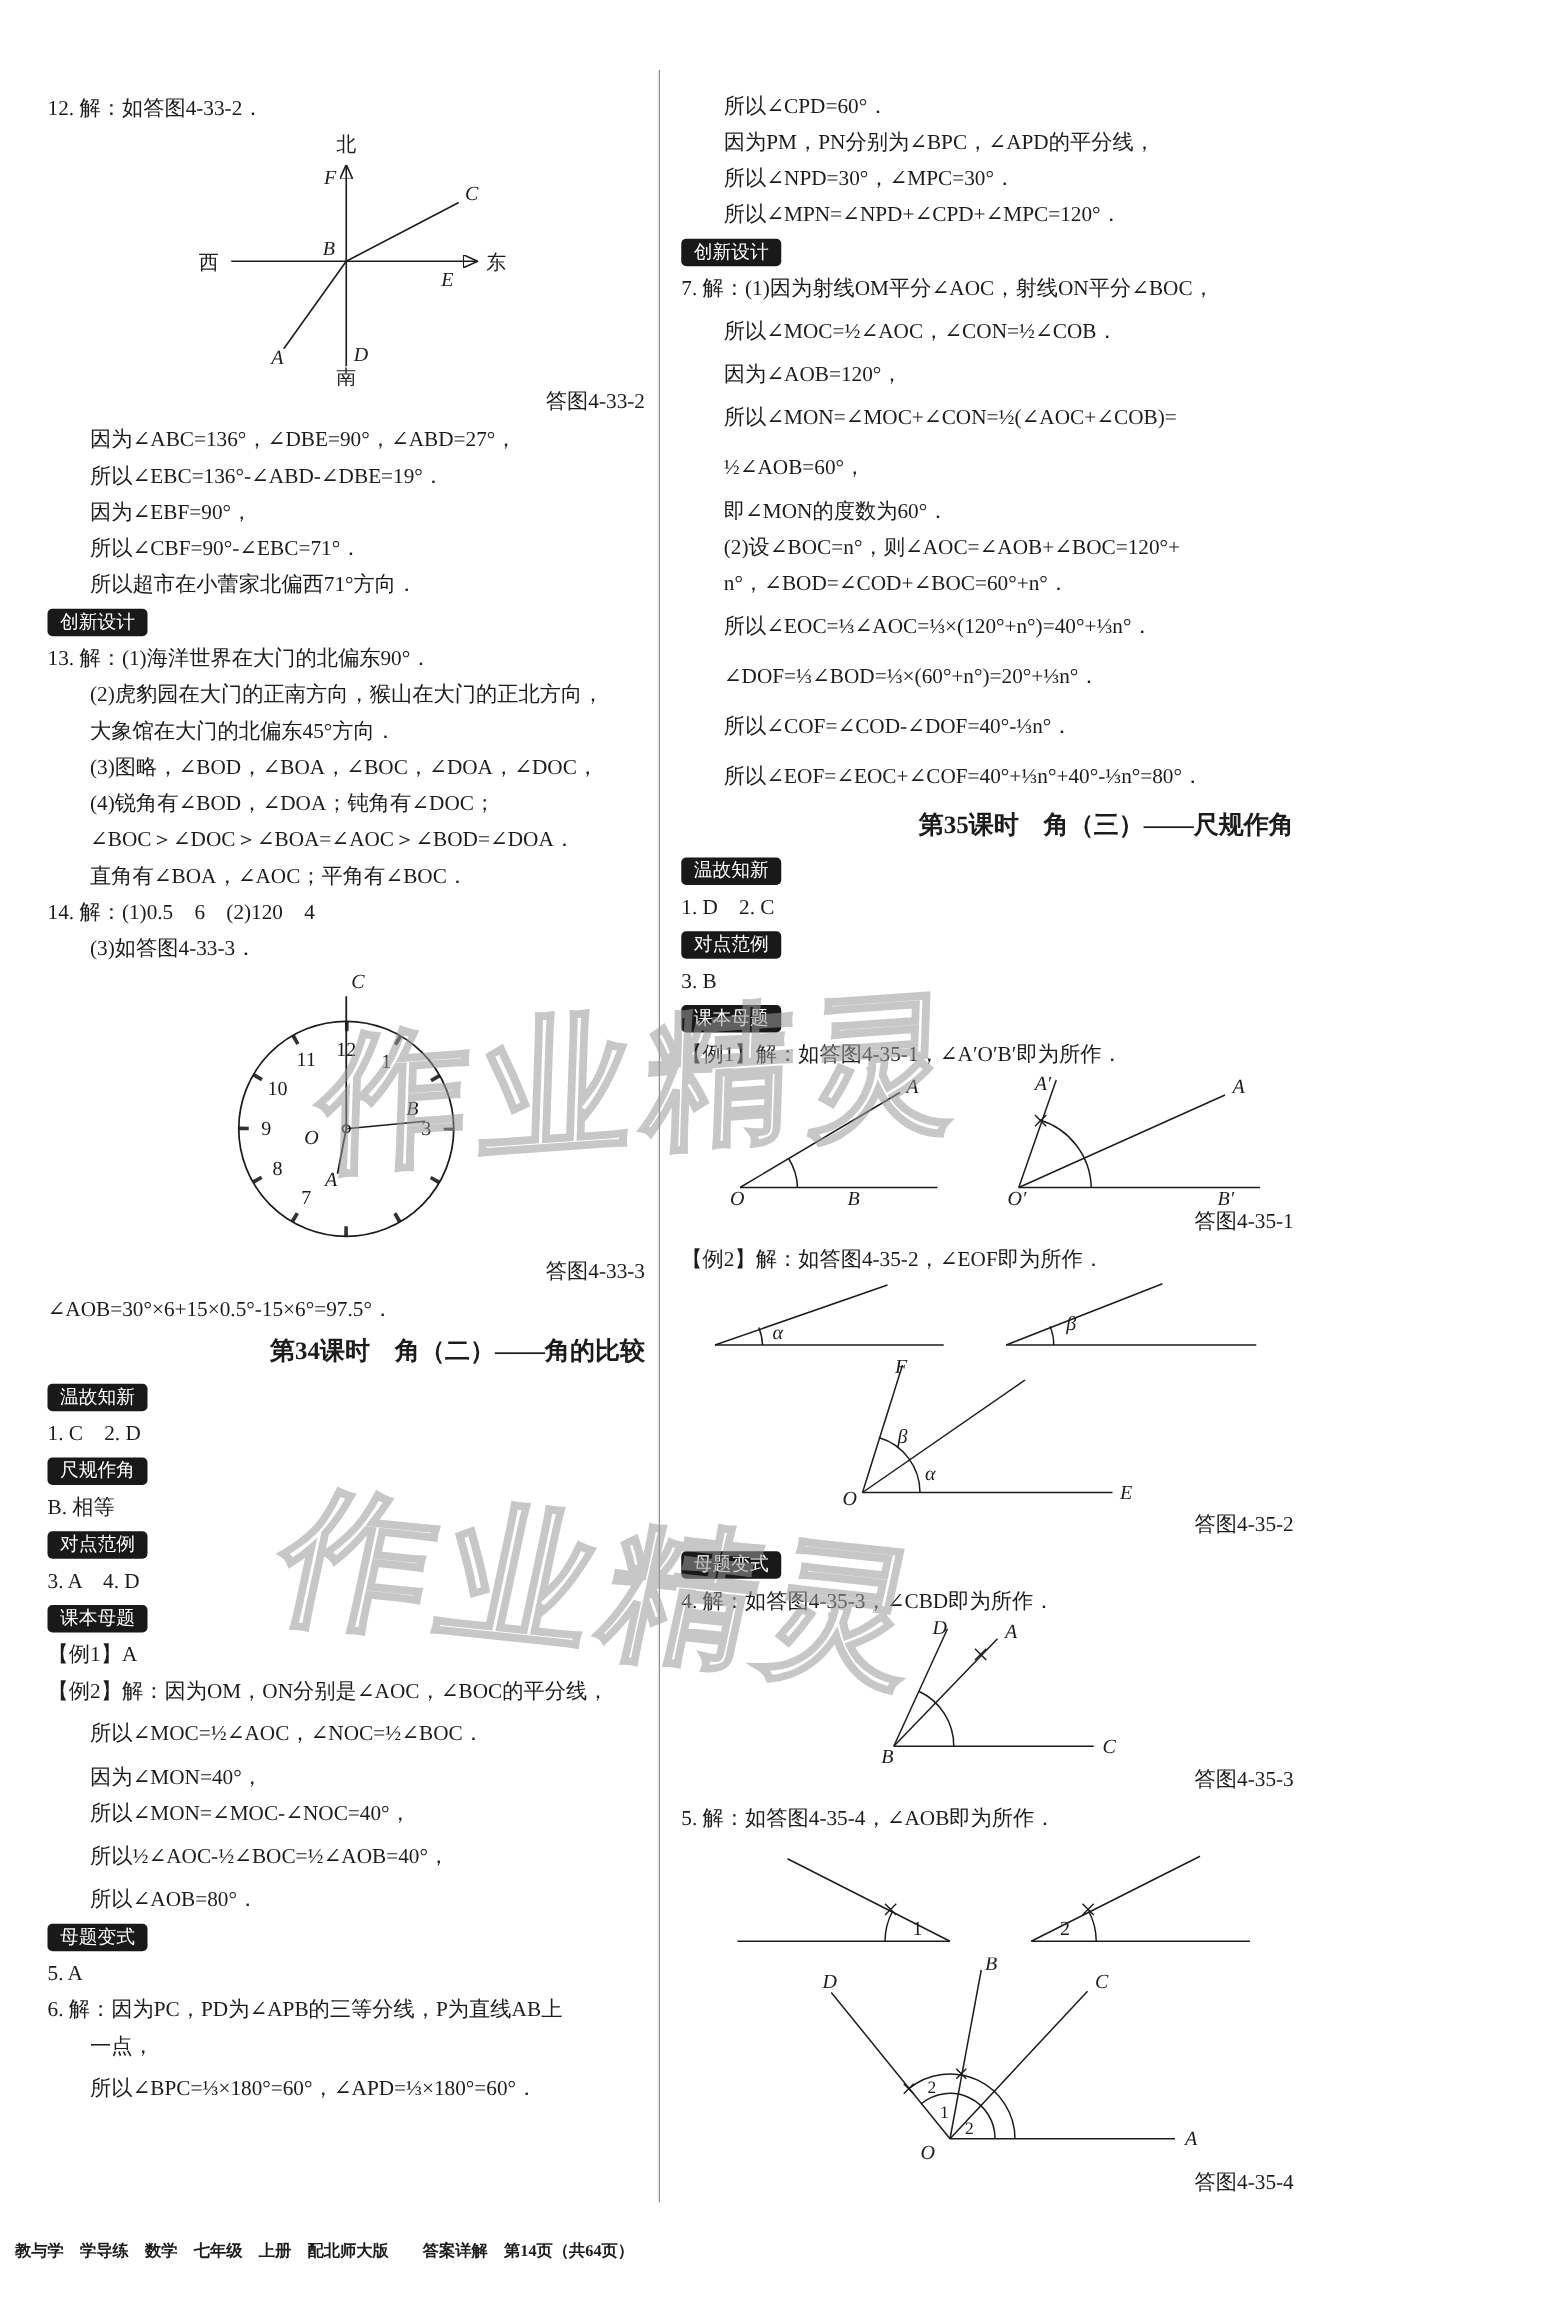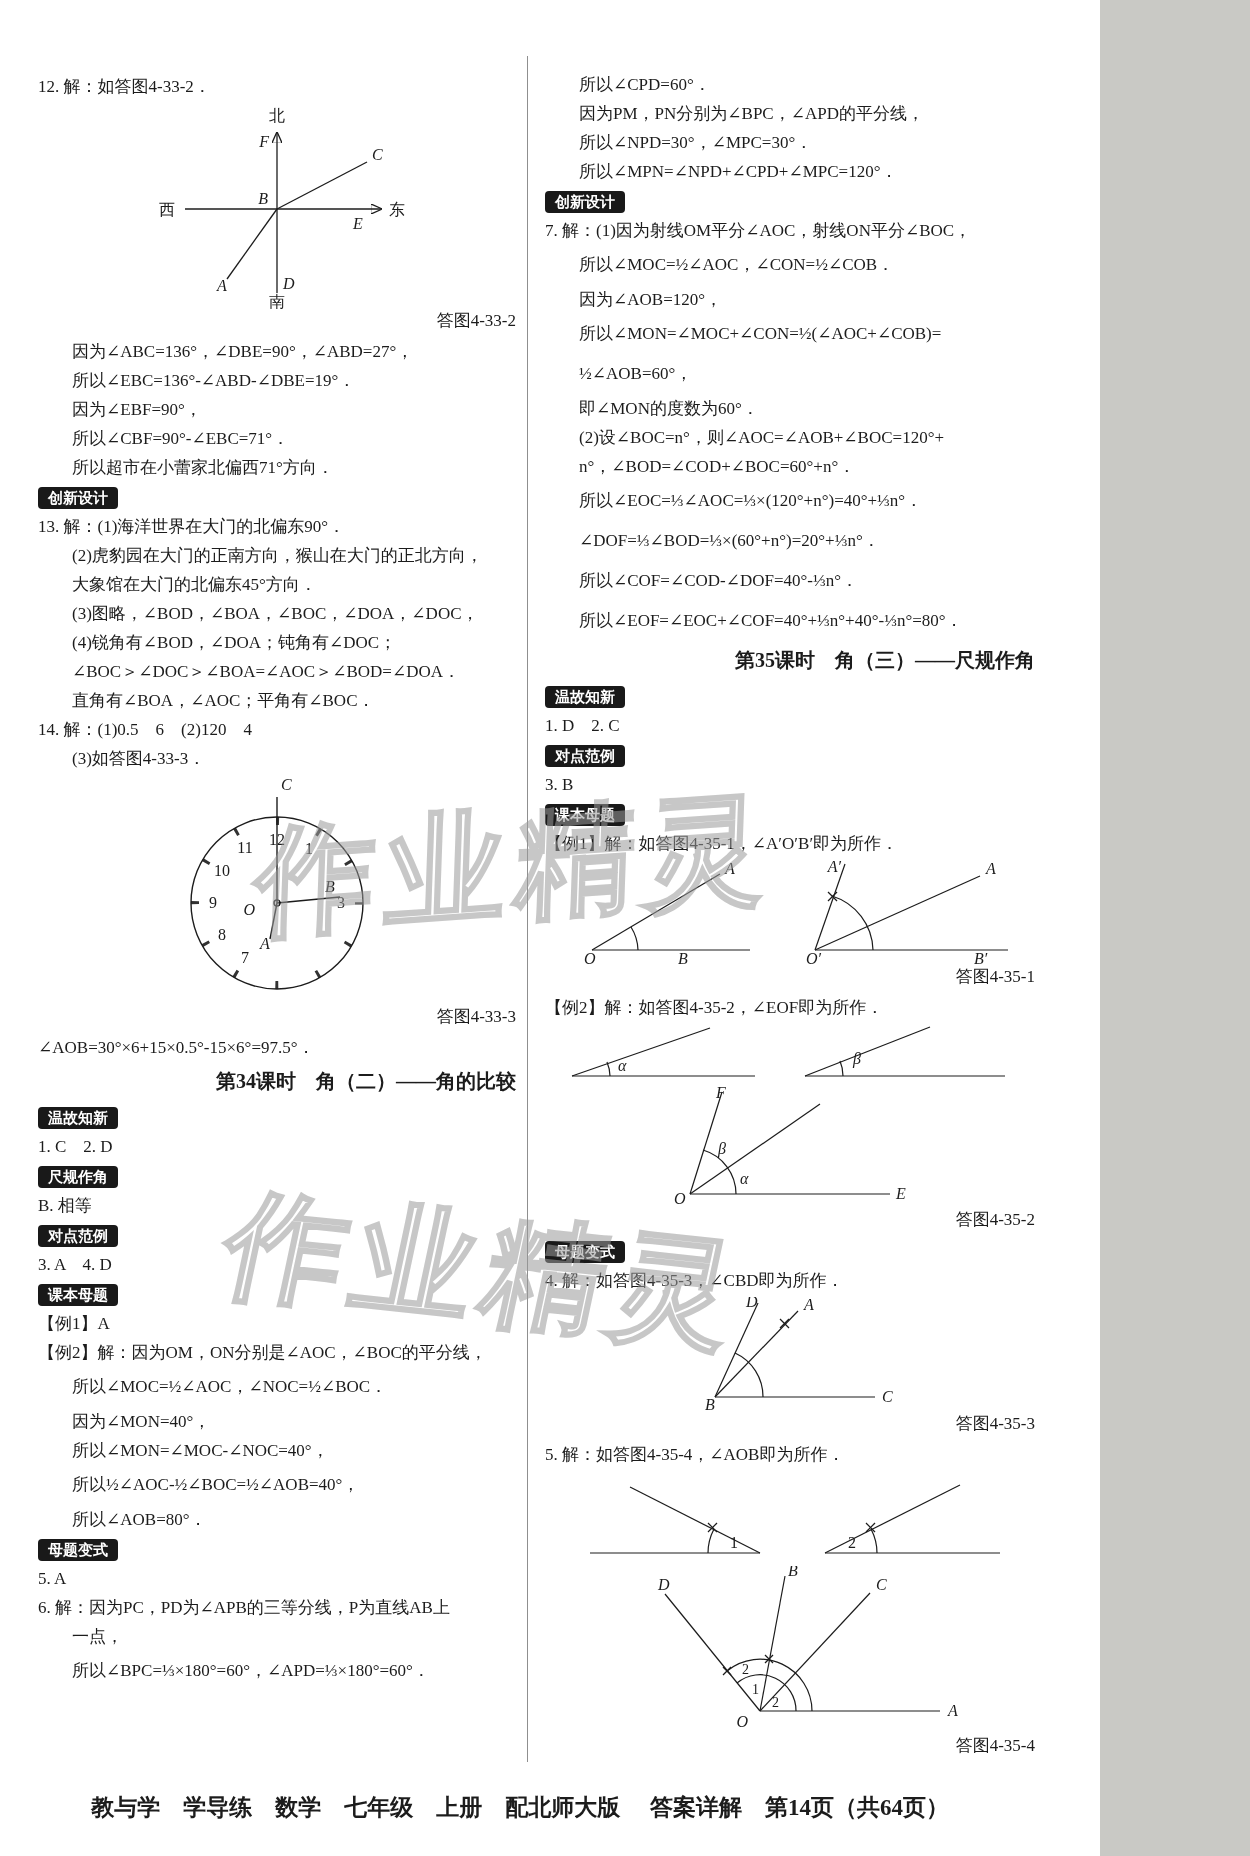--- a/index.html
+++ b/index.html
@@ -3,57 +3,57 @@
 <meta charset="utf-8">
 <style>
   html,body{margin:0;padding:0;}
   body{
     width:1250px;height:1856px;position:relative;
     background:#c9c9c5;
     font-family:"Liberation Serif","DejaVu Serif",serif;
     color:#1c1c1c;
   }
   .page{
-    position:absolute;left:0;top:0;width:1100px;height:1856px;
+    position:absolute;left:0;top:0;width:1250px;height:1856px;
     background:#ffffff;overflow:hidden;
   }
   .divider{
     position:absolute;left:527px;top:56px;width:1px;height:1706px;
     background:#8f8f8f;
   }
   .col{position:absolute;font-size:17px;}
   .col-left{left:38px;top:72px;width:478px;}
   .col-right{left:545px;top:70px;width:490px;}
   .ln{min-height:29px;line-height:29px;white-space:nowrap;}
   .ln.i1{padding-left:34px;}
   .ln.tall{min-height:40px;line-height:40px;}
   .badge{
     display:inline-block;background:#191919;color:#fff;
     font-family:"Liberation Sans","DejaVu Sans",sans-serif;
-    font-size:15px;font-weight:bold;line-height:22px;
+    font-size:15px;font-weight:normal;line-height:22px;
     padding:0 10px;border-radius:4px;margin:5px 0 3px 0;
   }
   .badge-row{height:30px;}
   .lesson{
     font-size:20px;font-weight:bold;text-align:right;
     margin:6px 0 8px 0;line-height:26px;
   }
   .fig{text-align:center;margin:2px 0 4px 0;}
   .fig svg{display:inline-block;vertical-align:top;}
   .cap{font-size:17px;line-height:24px;text-align:right;}
   svg text{
     font-family:"Liberation Serif","DejaVu Serif",serif;
     font-size:16px;fill:#1c1c1c;font-style:italic;
   }
   svg text.cjk{font-style:normal;}
   svg text.small{font-size:14px;}
   svg line,svg path,svg circle{stroke:#1c1c1c;fill:none;}
   .footer{
     position:absolute;left:0;top:1792px;width:1040px;
-    text-align:center;font-size:23px;font-weight:bold;
+    text-align:left;font-size:13px;font-weight:bold;
   }
   .footer span{margin:0 12px;}
   .wm{
     position:absolute;white-space:nowrap;pointer-events:none;
     font-family:"Liberation Sans","DejaVu Sans",sans-serif;
     font-size:120px;font-weight:bold;letter-spacing:10px;
     color:transparent;-webkit-text-stroke:2.5px #9a9a9a;opacity:.55;
     z-index:5;
   }
   .wm1{left:255px;top:785px;transform:rotate(-4deg) skewX(-6deg);}

